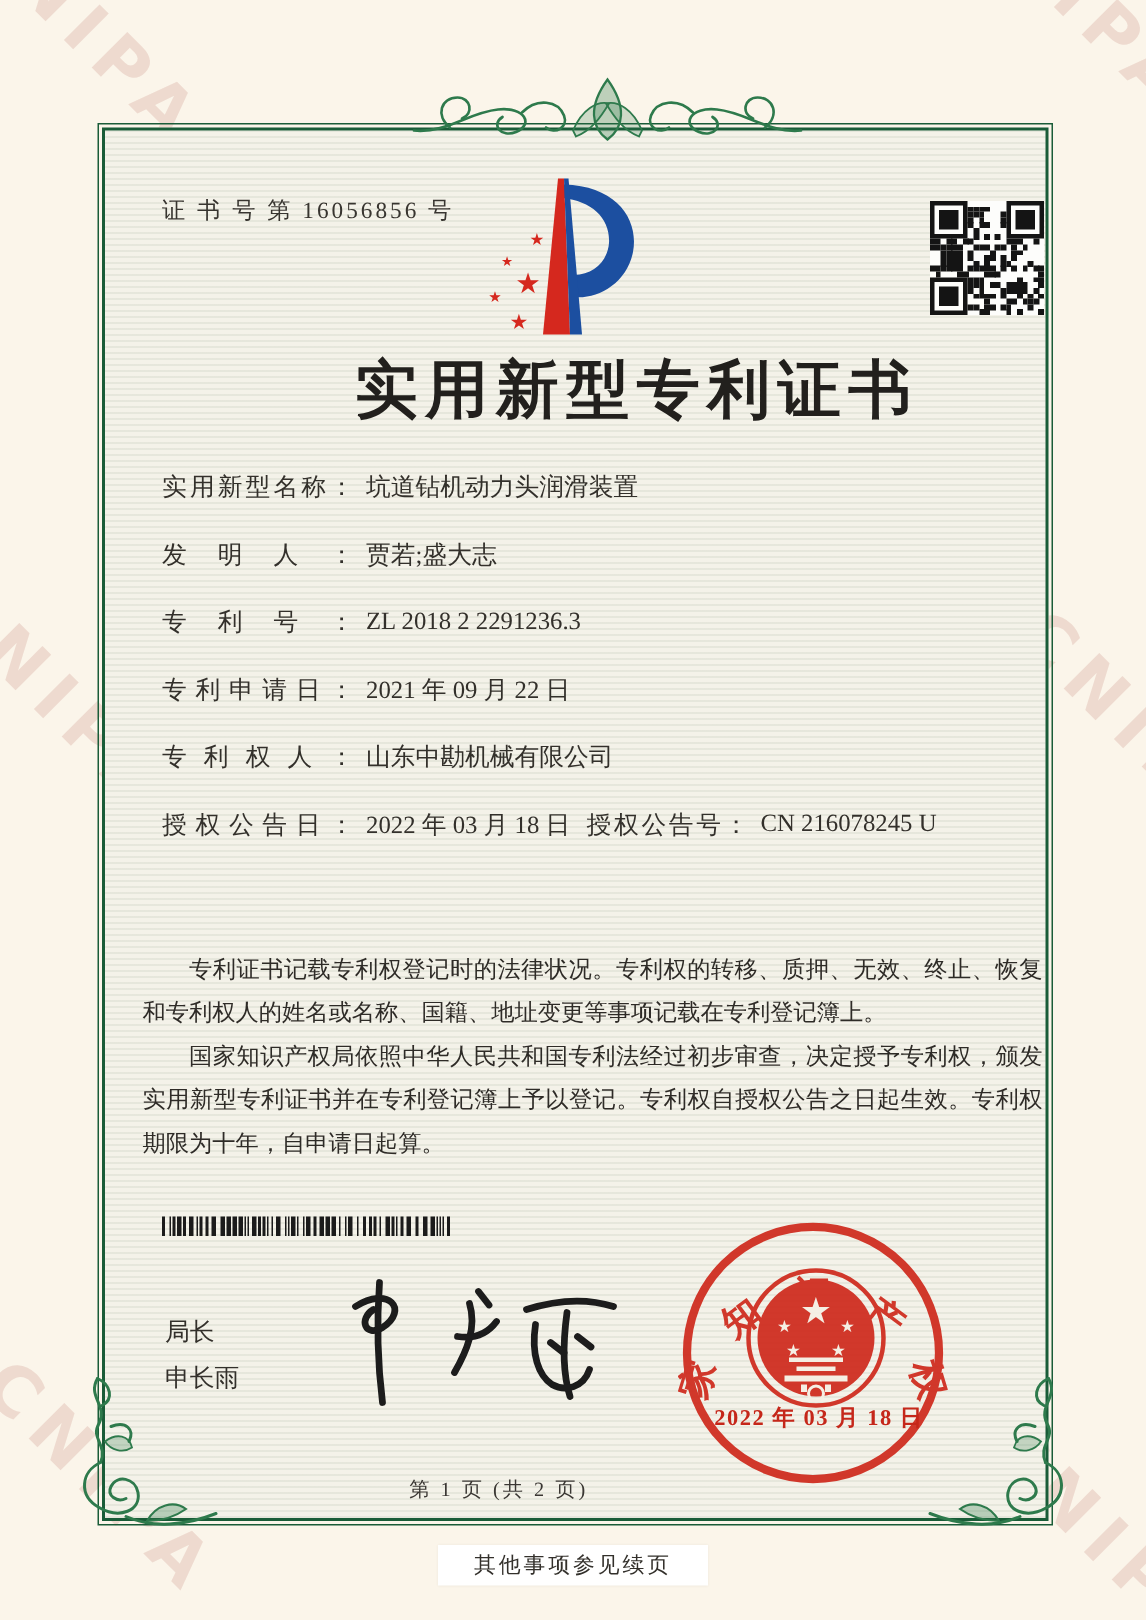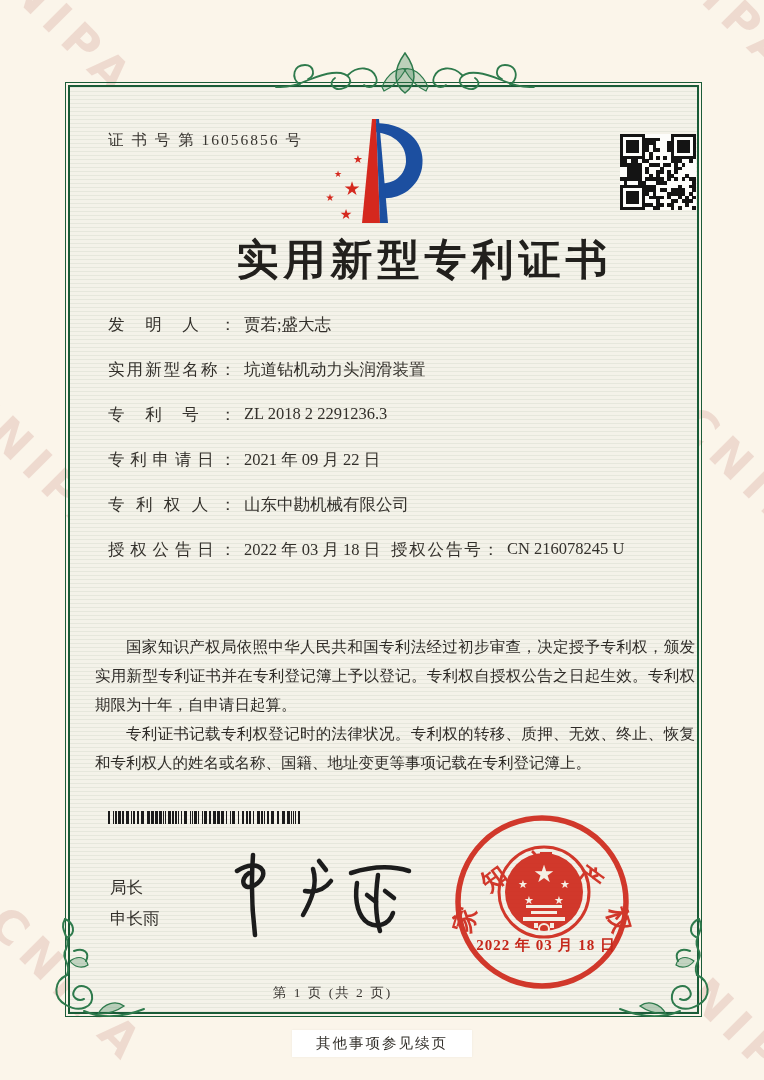--- a/index.html
+++ b/index.html
@@ -286,45 +286,45 @@
           <i style="left:50.666666666666664px;top:72.38095238095238px"></i>
           <i style="left:57.904761904761905px;top:72.38095238095238px"></i>
           <i style="left:72.38095238095238px;top:72.38095238095238px"></i>
         </div>
     </div>
 
     <div class="title">实用新型专利证书</div>
 
     <div class="fields">
       <div class="frow">
+        <span class="f-lbl">实用新型名称：</span><span class="f-val">坑道钻机动力头润滑装置</span>
+      </div>
+      <div class="frow">
         <span class="f-lbl">发明人：</span><span class="f-val">贾若;盛大志</span>
-      </div>
-      <div class="frow">
-        <span class="f-lbl">实用新型名称：</span><span class="f-val">坑道钻机动力头润滑装置</span>
       </div>
       <div class="frow">
         <span class="f-lbl">专利号：</span><span class="f-val">ZL 2018 2 2291236.3</span>
       </div>
       <div class="frow">
         <span class="f-lbl">专利申请日：</span><span class="f-val">2021 年 09 月 22 日</span>
       </div>
       <div class="frow">
         <span class="f-lbl">专利权人：</span><span class="f-val">山东中勘机械有限公司</span>
       </div>
       <div class="frow">
         <span class="f-lbl">授权公告日：</span><span class="f-val">2022 年 03 月 18 日</span>
         <span class="pair2">
           <span class="f-lbl">授权公告号：</span><span class="f-val">CN 216078245 U</span>
         </span>
       </div>
     </div>
 
     <div class="paras">
+      <p>专利证书记载专利权登记时的法律状况。专利权的转移、质押、无效、终止、恢复和专利权人的姓名或名称、国籍、地址变更等事项记载在专利登记簿上。</p>
       <p>国家知识产权局依照中华人民共和国专利法经过初步审查，决定授予专利权，颁发实用新型专利证书并在专利登记簿上予以登记。专利权自授权公告之日起生效。专利权期限为十年，自申请日起算。</p>
-      <p>专利证书记载专利权登记时的法律状况。专利权的转移、质押、无效、终止、恢复和专利权人的姓名或名称、国籍、地址变更等事项记载在专利登记簿上。</p>
     </div>
 
     <div class="barcode">
         <i style="left:0px;width:2px"></i>
         <i style="left:5px;width:1px"></i>
         <i style="left:7px;width:2px"></i>
         <i style="left:10px;width:3px"></i>
         <i style="left:14px;width:2px"></i>
         <i style="left:18px;width:3px"></i>
         <i style="left:23px;width:1px"></i>

